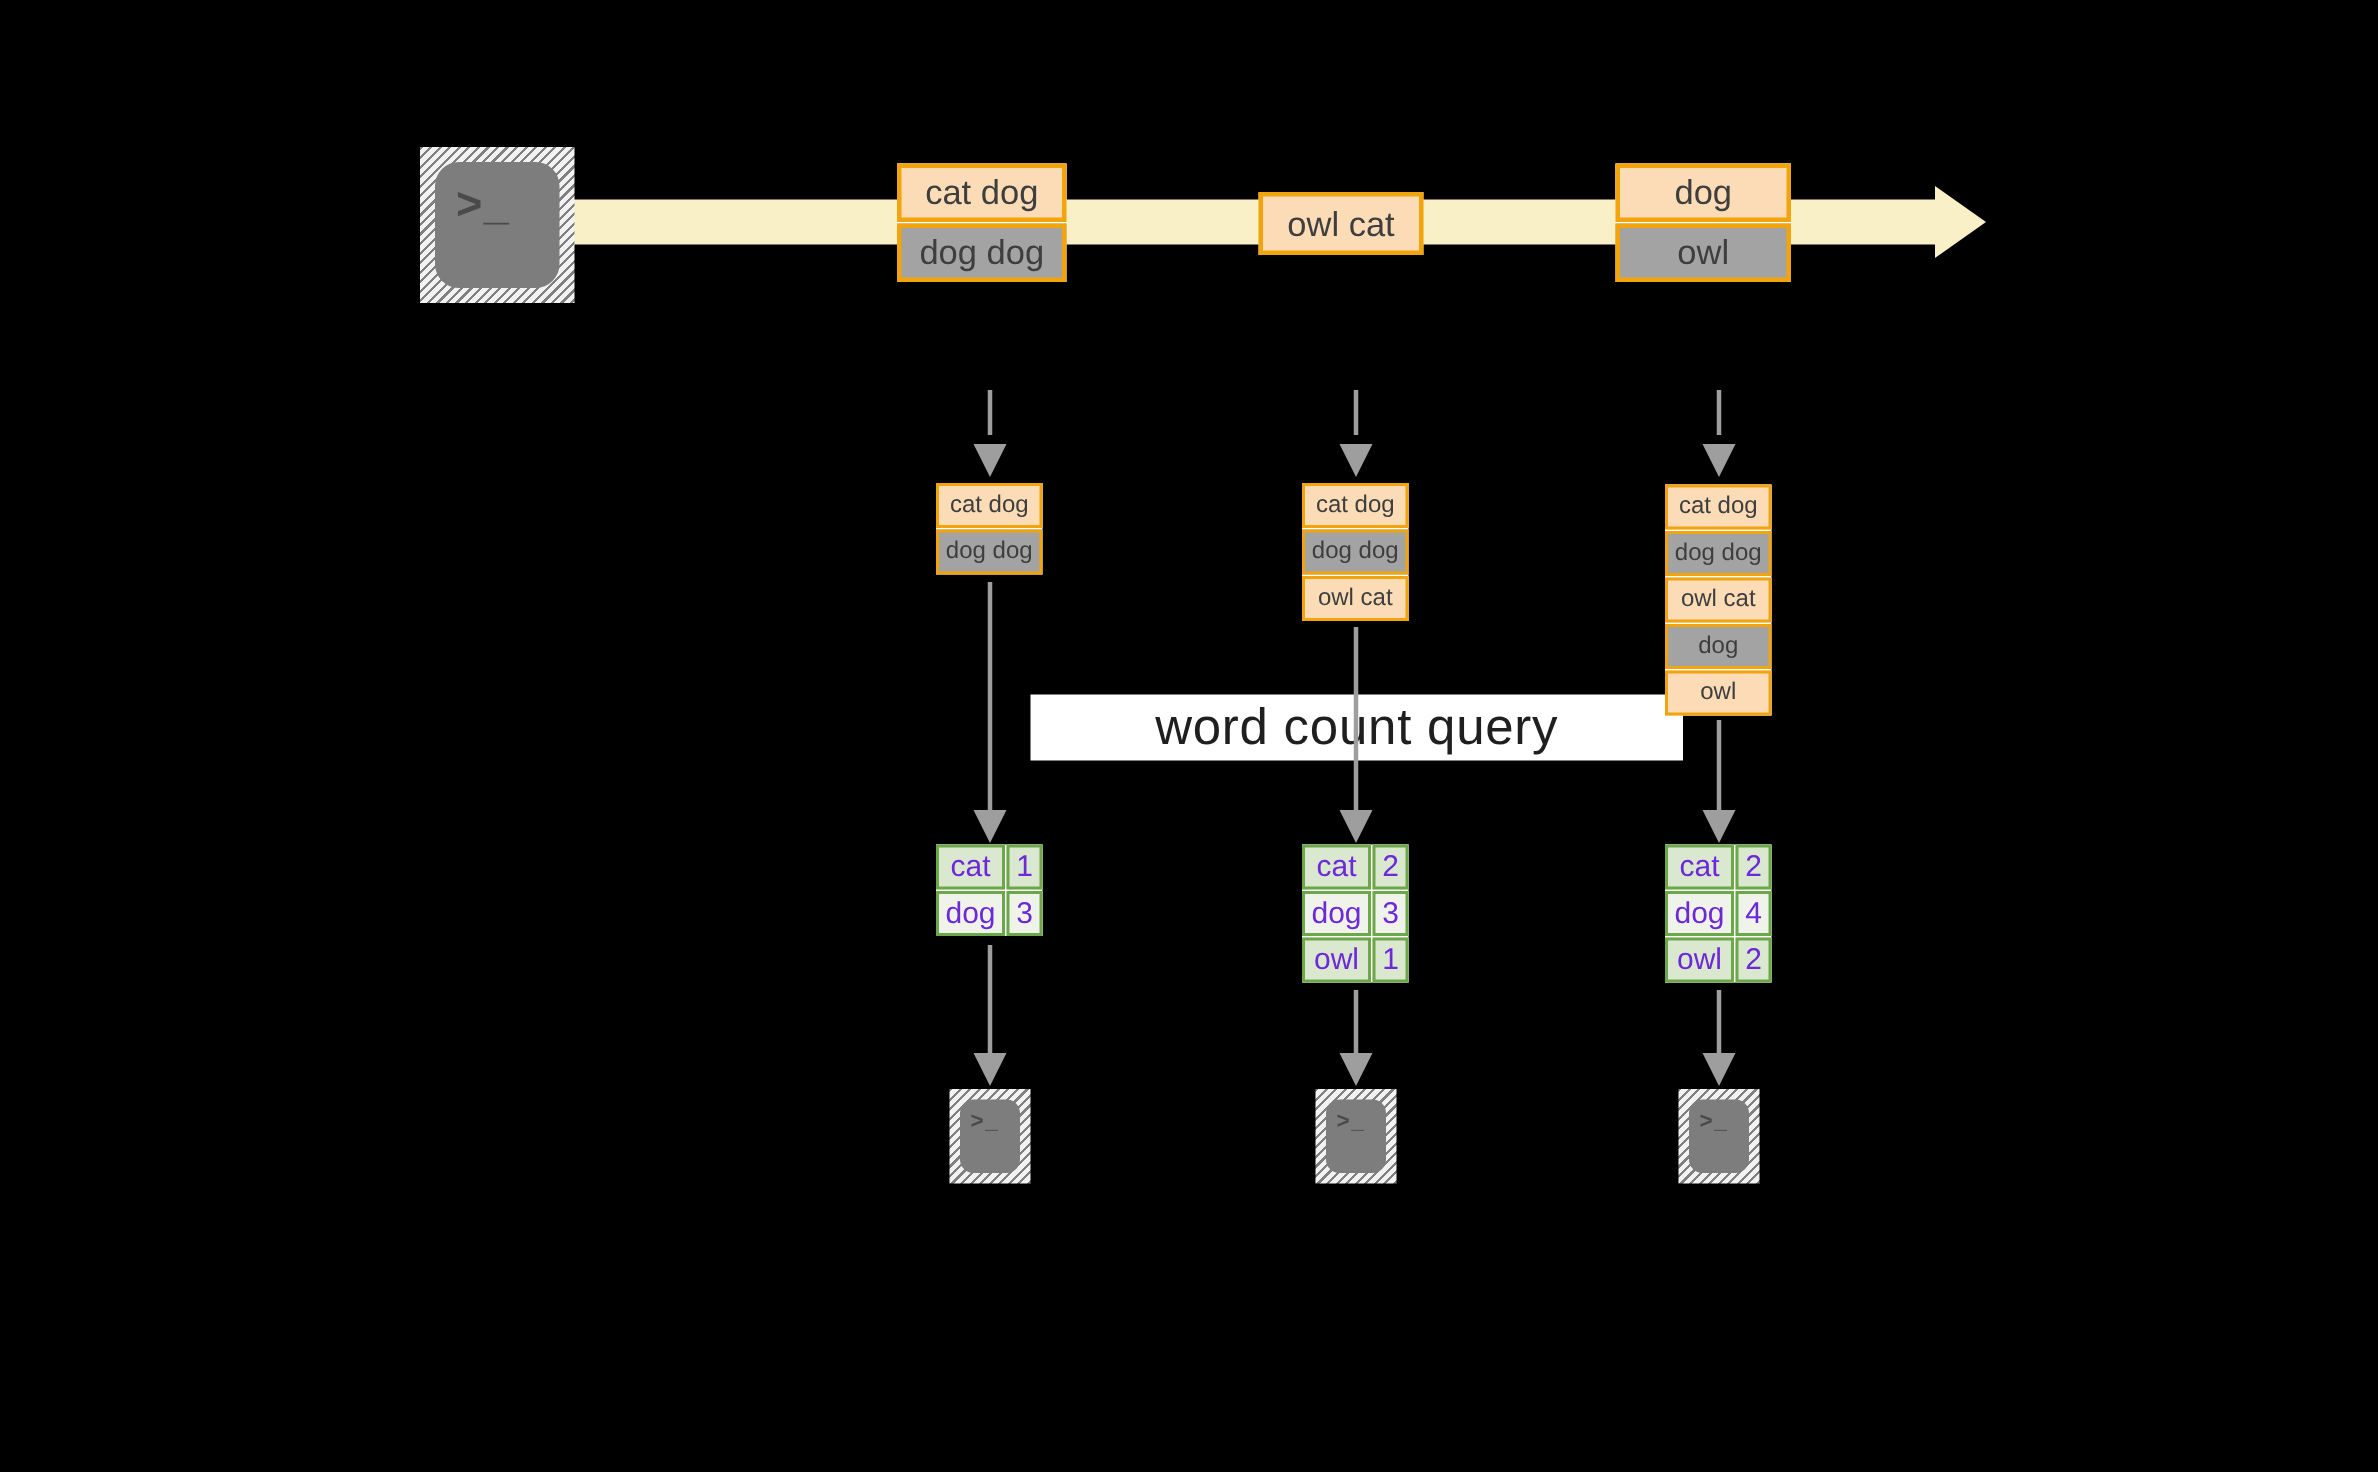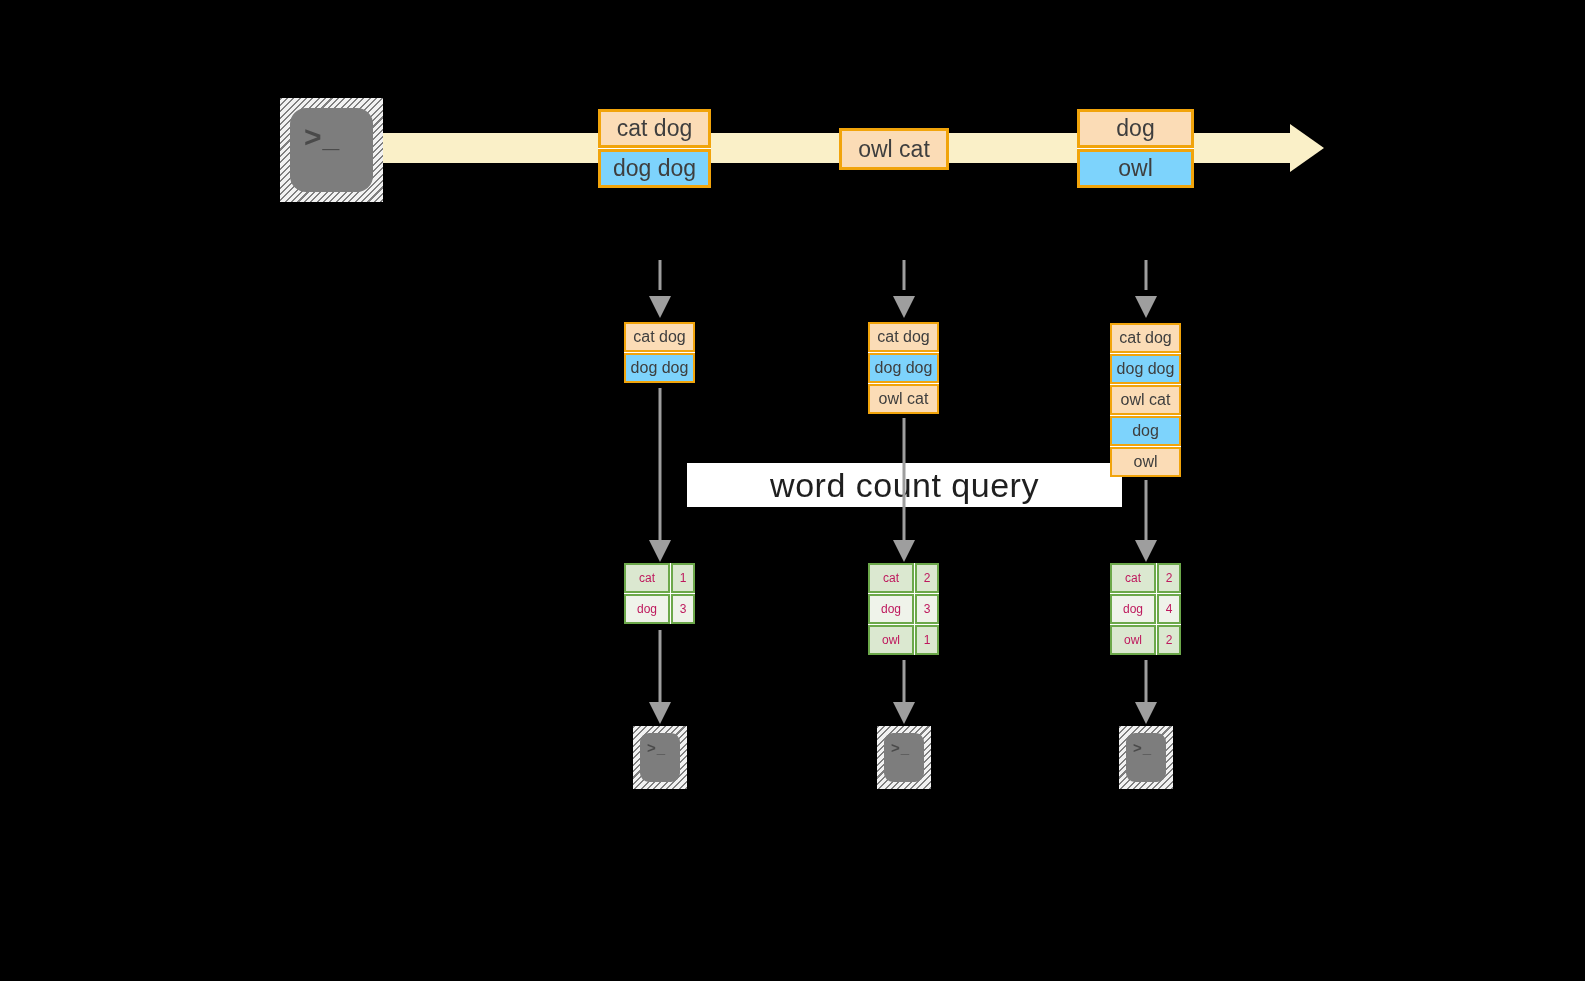--- a/index.html
+++ b/index.html
@@ -21,44 +21,44 @@
   
   .stream-band { position:absolute; left:376px; top:133px; width:914px; height:30px; background:#FAF0C8; z-index:1; }
   .stream-head { position:absolute; left:1290px; top:124px; width:0; height:0;
     border-left:34px solid #FAF0C8; border-top:24px solid transparent; border-bottom:24px solid transparent; z-index:1; }
   
   .ostack { position:absolute; display:flex; flex-direction:column; gap:1px; background:#ffffff; z-index:2; }
   .orow {
     border:3px solid #F1A40B; background:#FBDCB6; color:#3E3E3E;
     display:flex; align-items:center; justify-content:center; box-sizing:border-box;
   }
-  .orow.alt { background:#7dd3fc; }
+  .orow.alt { background:#a3a3a3; }
   .orow.big { width:113px; height:39px; font-size:23px; }
   .orow.bigsingle { width:110px; height:42px; font-size:23px; }
   .orow.big2 { width:117px; height:39px; font-size:23px; }
   .orow.mid { width:71px; height:30px; font-size:16px; border-width:2.5px; }
   
   .vline { position:absolute; width:3px; background:#9E9E9E; transform:translateX(-50%); }
   .vhead { position:absolute; width:0; height:0; transform:translateX(-50%);
     border-left:11px solid transparent; border-right:11px solid transparent; border-top:22px solid #9E9E9E; }
   .z6 { z-index:6; }
   .z2 { z-index:2; }
   
   .query-band {
     position:absolute; left:687px; top:463px; width:435px; height:44px; background:#ffffff; z-index:5;
     display:flex; align-items:center; justify-content:center;
     font-size:34px; color:#1f1f1f; letter-spacing:0.5px;
   }
   
   .gtable { position:absolute; display:flex; flex-direction:column; gap:1px; background:#ffffff; z-index:8; }
   .grow { display:flex; gap:1px; }
   .gcell {
-    border:2.5px solid #6CA84A; background:#DBE8D0; color:#be185d;
+    border:2.5px solid #6CA84A; background:#DBE8D0; color:#6d28d9;
     display:flex; align-items:center; justify-content:center; box-sizing:border-box;
-    height:30px; font-size:12px;
+    height:30px; font-size:20px;
   }
   .gcell.word { width:46px; }
   .gcell.num  { width:24px; }
   .grow.alt .gcell { background:#EFF3EA; }
   .top-term { left:280px; top:98px; width:103px; height:104px; z-index:2; }
   .out-term { width:54px; height:63px; z-index:3; }
   .s3 { z-index:7; }
 </style>
 </head>
 <body>

